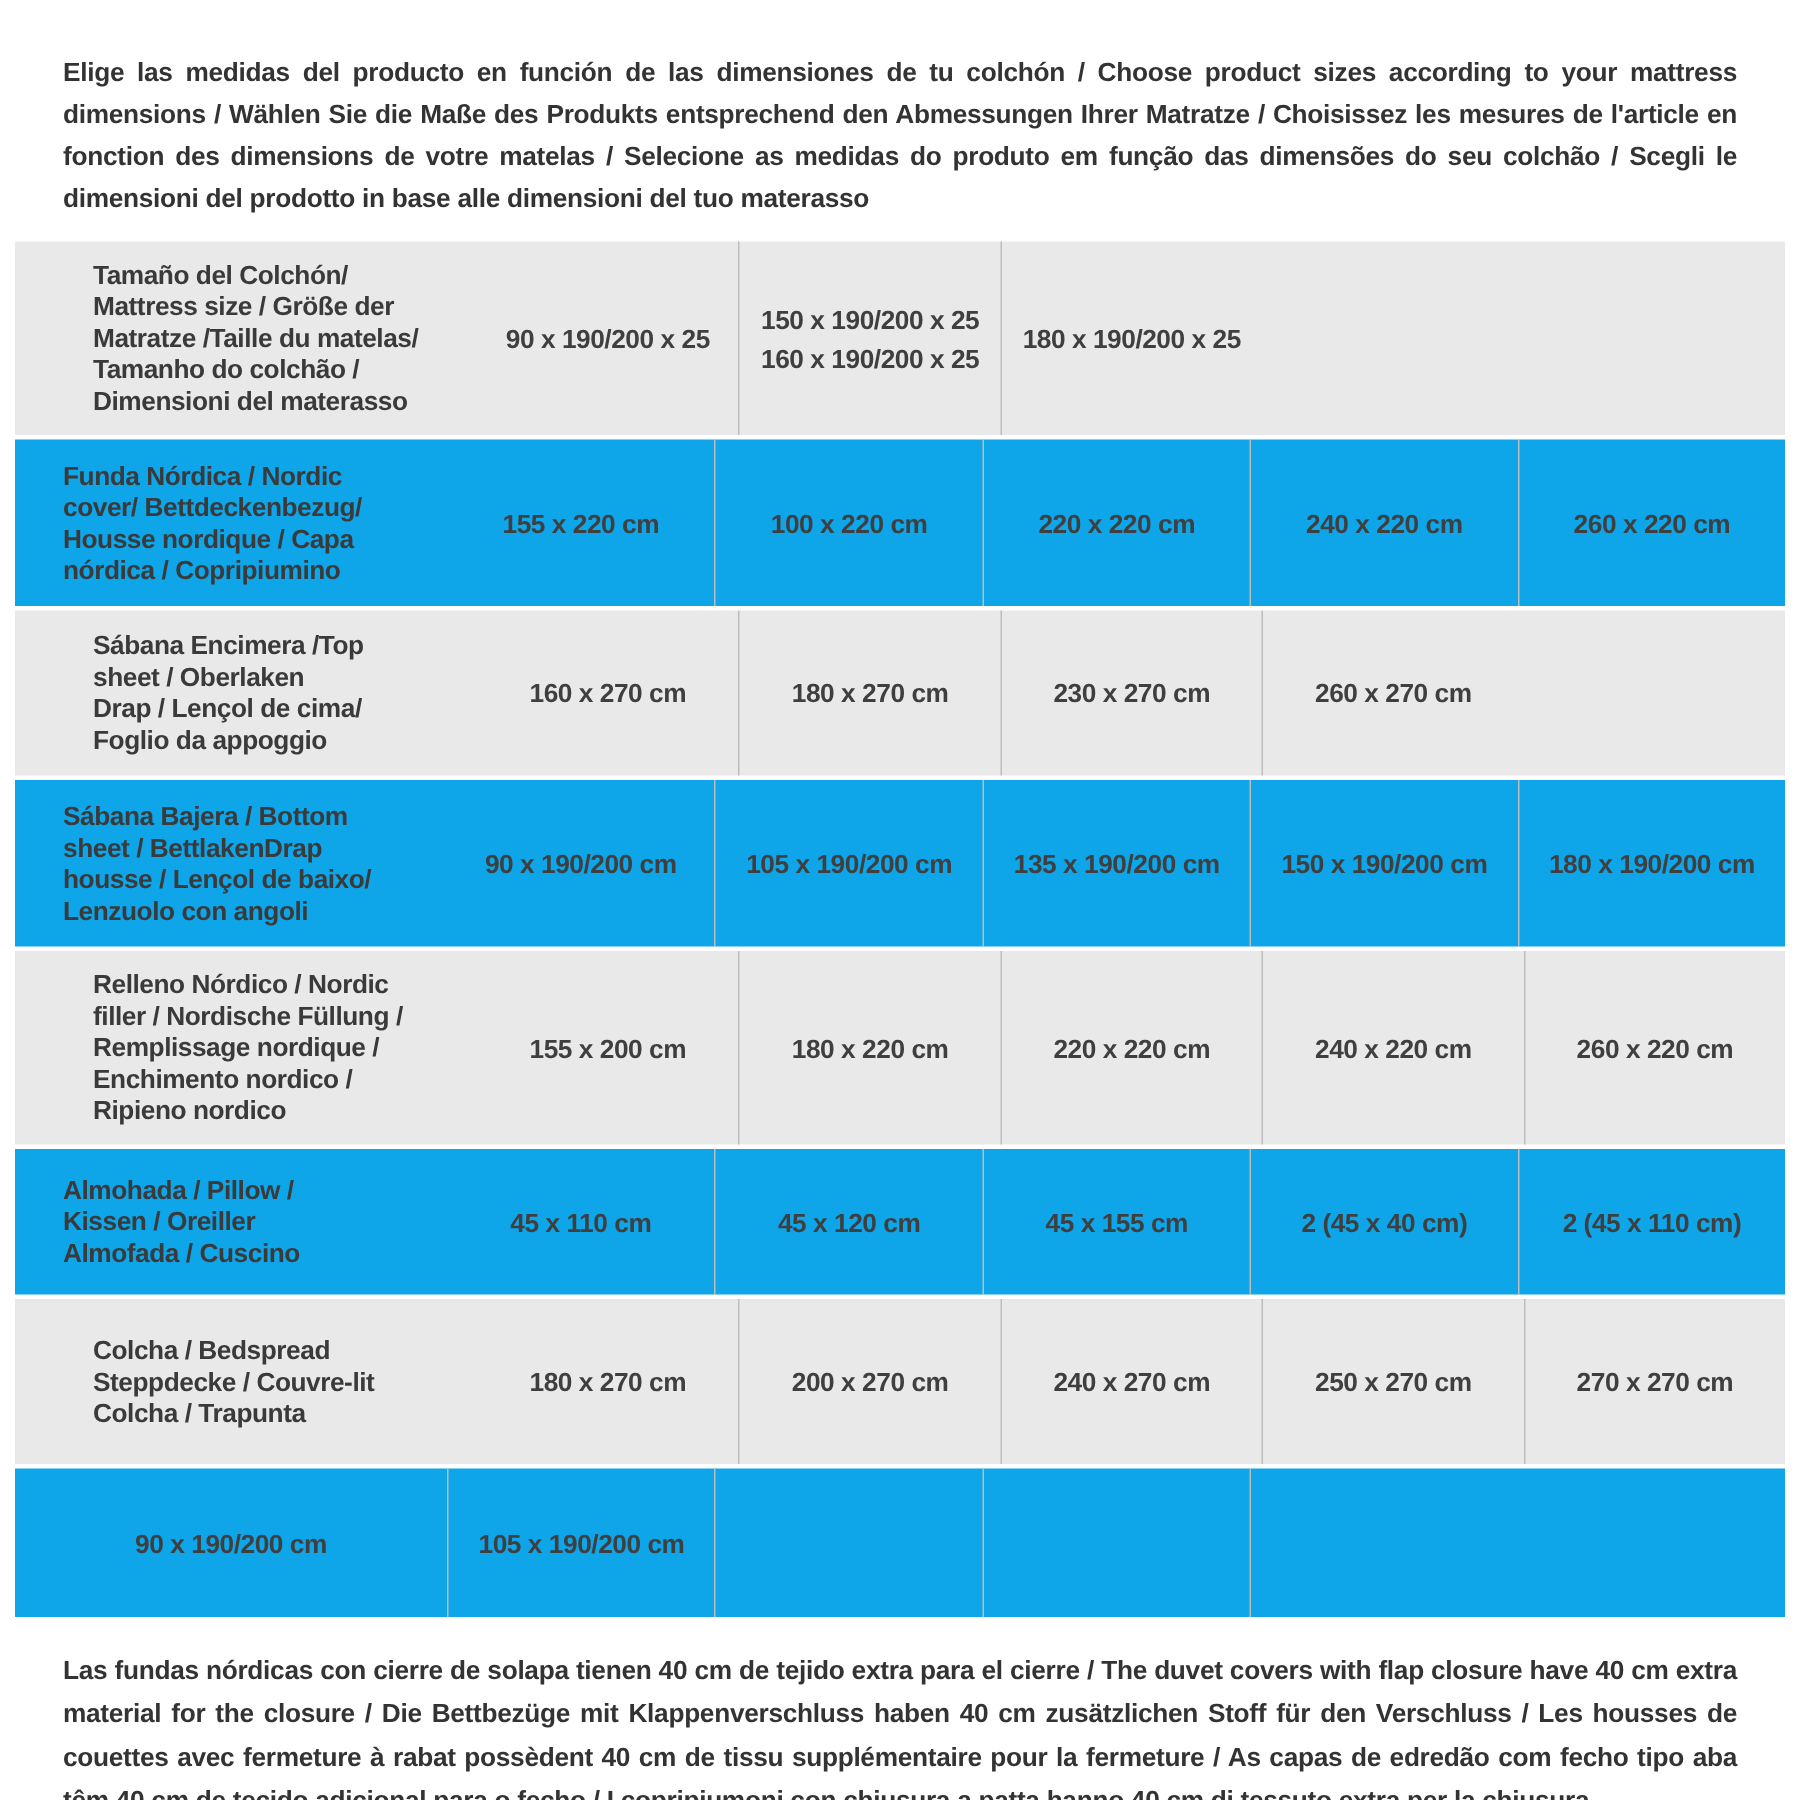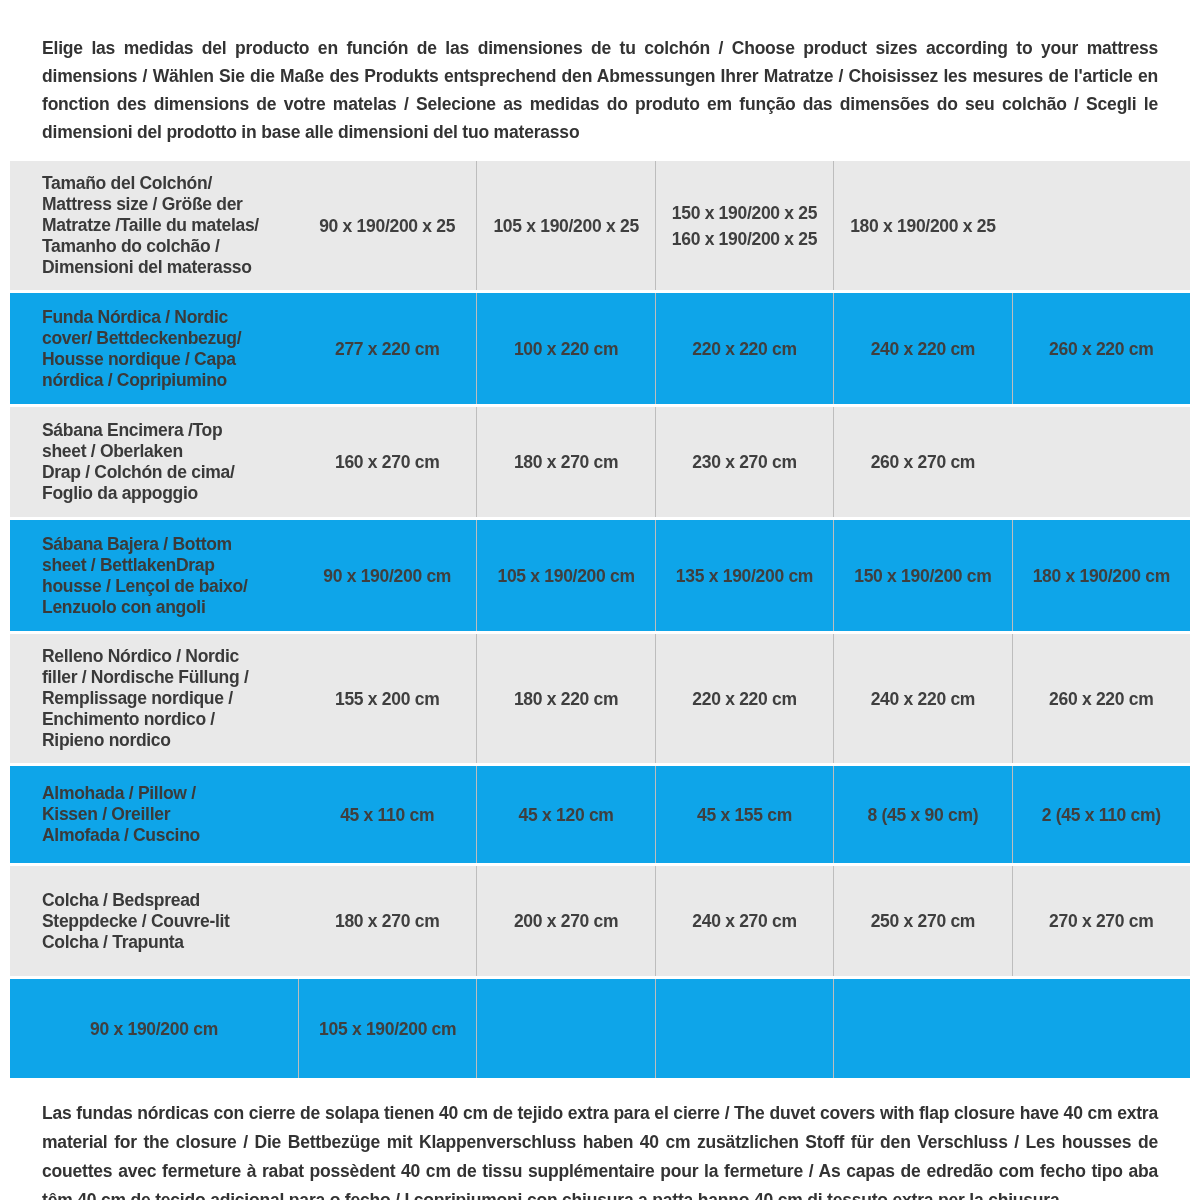--- a/index.html
+++ b/index.html
@@ -26,21 +26,21 @@
 
   .size-table {
     margin: 15px 10px 0 10px;
     width: 1180px;
   }
   .t-row {
     display: grid;
     grid-template-columns: 288px repeat(5, 1fr);
     margin-bottom: 3px;
   }
-  .t-row.gray  { background: #e9e9e9; }
+  .t-row.gray  { background: #e9e9e9; padding-left: 20px; }
   .t-row.white { background: #0ea5e9; }
 
   .cell-label {
     display: flex;
     align-items: center;
     padding: 12px 8px 12px 32px;
     font-weight: 700;
     font-size: 17.5px;
     line-height: 21px;
     letter-spacing: -0.3px;
@@ -81,42 +81,41 @@
 
   <div class="size-table">
 
     <div class="t-row gray h-header">
       <div class="cell-label">Tamaño del Colchón/
 Mattress size / Größe der
 Matratze /Taille du matelas/
 Tamanho do colchão /
 Dimensioni del materasso</div>
       <div class="cell-val">90 x 190/200 x 25</div>
-      <div class="cell-val">105 x 190/200 x 25</div>
       <div class="cell-val">150 x 190/200 x 25
 160 x 190/200 x 25</div>
       <div class="cell-val">180 x 190/200 x 25</div>
     </div>
 
     <div class="t-row white h-r0">
       <div class="cell-label">Funda Nórdica /  Nordic
 cover/ Bettdeckenbezug/
 Housse nordique  / Capa
 nórdica / Copripiumino</div>
-      <div class="cell-val">277 x 220 cm</div>
+      <div class="cell-val">155 x 220 cm</div>
       <div class="cell-val">100 x 220 cm</div>
       <div class="cell-val">220 x 220 cm</div>
       <div class="cell-val">240 x 220 cm</div>
       <div class="cell-val">260 x 220 cm</div>
     </div>
 
     <div class="t-row gray h-r1">
       <div class="cell-label">Sábana Encimera /Top
 sheet / Oberlaken
-Drap / Colchón de cima/
+Drap / Lençol de cima/
 Foglio da appoggio</div>
       <div class="cell-val">160 x 270 cm</div>
       <div class="cell-val">180 x 270 cm</div>
       <div class="cell-val">230 x 270 cm</div>
       <div class="cell-val">260 x 270 cm</div>
     </div>
 
     <div class="t-row white h-r2">
       <div class="cell-label">Sábana Bajera / Bottom
 sheet / BettlakenDrap
@@ -142,21 +141,21 @@
       <div class="cell-val">260 x 220 cm</div>
     </div>
 
     <div class="t-row white h-r4">
       <div class="cell-label">Almohada  / Pillow /
 Kissen / Oreiller
 Almofada / Cuscino</div>
       <div class="cell-val">45 x 110 cm</div>
       <div class="cell-val">45 x 120 cm</div>
       <div class="cell-val">45 x 155 cm</div>
-      <div class="cell-val">8 (45 x 90 cm)</div>
+      <div class="cell-val">2 (45 x 40 cm)</div>
       <div class="cell-val">2 (45 x 110 cm)</div>
     </div>
 
     <div class="t-row gray h-r5">
       <div class="cell-label">Colcha / Bedspread
 Steppdecke / Couvre-lit
 Colcha / Trapunta</div>
       <div class="cell-val">180 x 270 cm</div>
       <div class="cell-val">200 x 270 cm</div>
       <div class="cell-val">240 x 270 cm</div>

